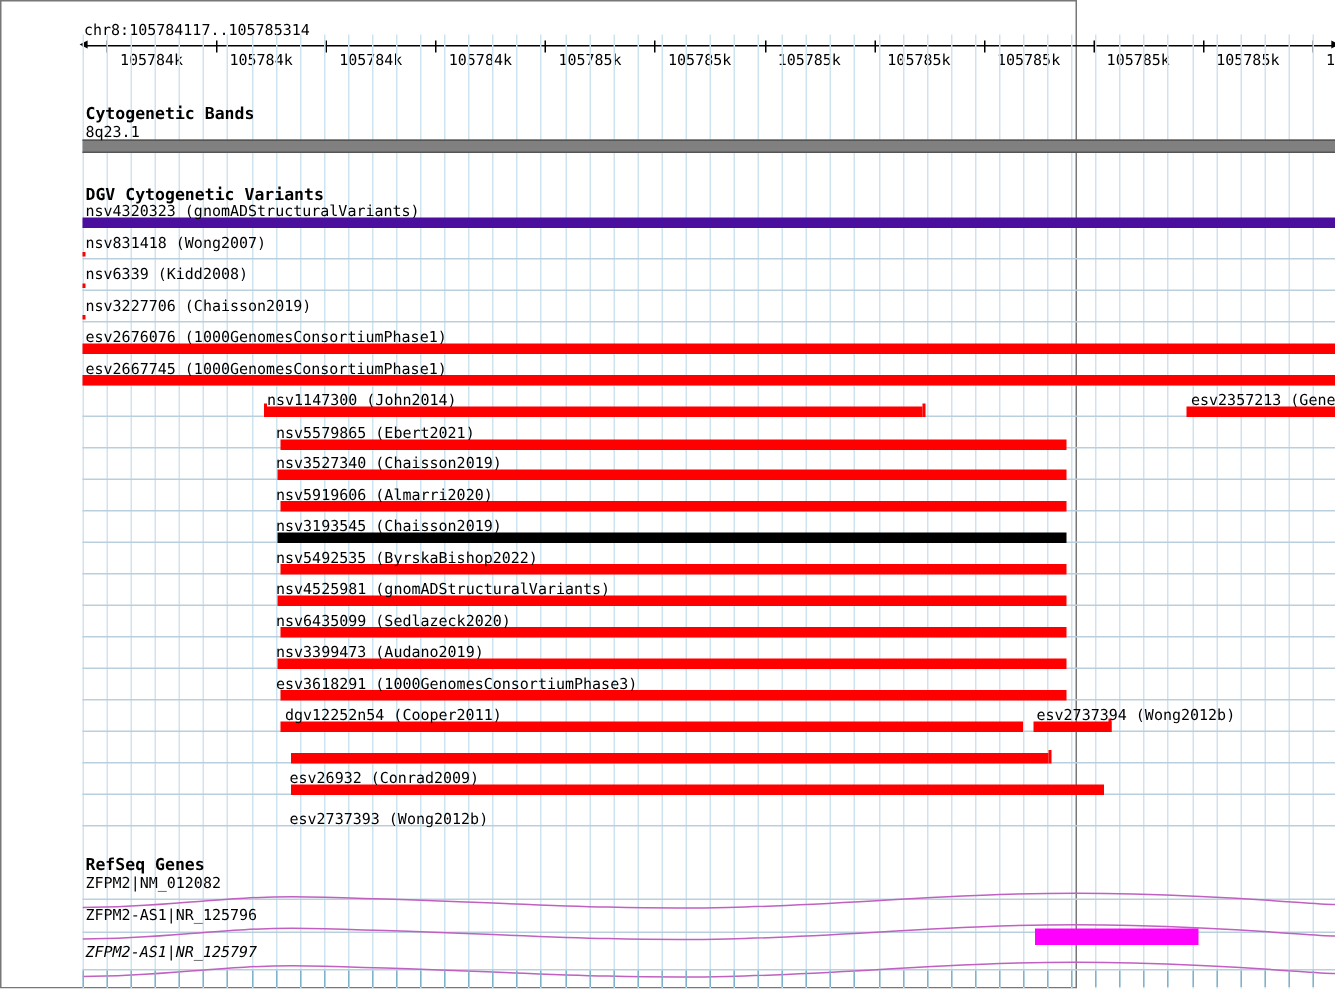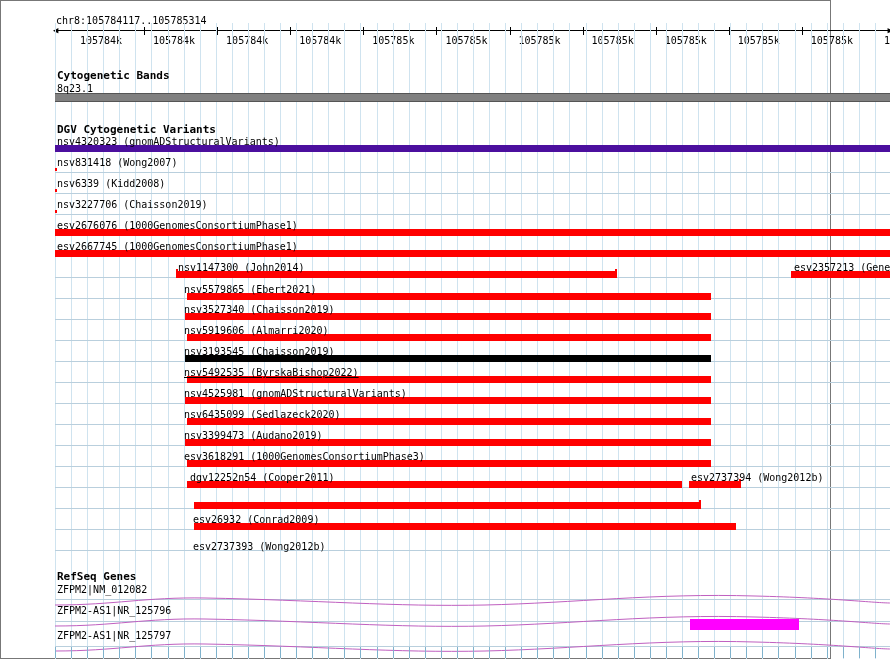--- a/index.html
+++ b/index.html
@@ -7,21 +7,21 @@
   body {
     width: 890px; height: 659px;
     background: #ffffff;
     font-family: "DejaVu Sans Mono", monospace;
     font-size: 10px;
     color: #000000;
     position: relative;
     overflow: hidden;
   }
   #frame {
-    position: absolute; left:0; top:0; width:831px; height:659px;
+    position: absolute; left:0; top:0; width:718px; height:659px;
     border: 1px solid #777;
     background: #fff;
   }
   
   .gridlayer {
     position:absolute;
     left:54px; top:22px; width:836px; height:637px;
     pointer-events:none;
   }
   .gridlayer .gl {
@@ -241,21 +241,21 @@
       <div class="row-label" style="top: 261px; left: 793px;">esv2357213 (Genes</div>
       <div class="bar" style="left: 789.68px; width: 100.32px; top: 270px; background: rgb(255, 0, 0);"></div>
       <div class="row-label" style="top: 283px; left: 183px;">nsv5579865 (Ebert2021)</div>
       <div class="bar" style="left: 186.088px; width: 524.172px; top: 292px; background: rgb(255, 0, 0);"></div>
       <div class="row-label" style="top: 303px; left: 183px;">nsv3527340 (Chaisson2019)</div>
       <div class="bar" style="left: 183.58px; width: 526.68px; top: 312px; background: rgb(255, 0, 0);"></div>
       <div class="row-label" style="top: 324px; left: 183px;">nsv5919606 (Almarri2020)</div>
       <div class="bar" style="left: 186.088px; width: 524.172px; top: 333px; background: rgb(255, 0, 0);"></div>
       <div class="row-label" style="top: 345px; left: 183px;">nsv3193545 (Chaisson2019)</div>
       <div class="bar black" style="left: 183.58px; width: 526.68px; top: 354px; background: rgb(0, 0, 0);"></div>
-      <div class="row-label" style="top: 366px; left: 183px; text-decoration: underline;">nsv5492535 (ByrskaBishop2022)</div>
+      <div class="row-label" style="top: 366px; left: 183px;">nsv5492535 (ByrskaBishop2022)</div>
       <div class="bar" style="left: 186.088px; width: 524.172px; top: 375px; background: rgb(255, 0, 0);"></div>
       <div class="row-label" style="top: 387px; left: 183px; text-align: right;">nsv4525981 (gnomADStructuralVariants)</div>
       <div class="bar" style="left: 183.58px; width: 526.68px; top: 396px; background: rgb(255, 0, 0);"></div>
       <div class="row-label" style="top: 408px; left: 183px;">nsv6435099 (Sedlazeck2020)</div>
       <div class="bar" style="left: 186.088px; width: 524.172px; top: 417px; background: rgb(255, 0, 0);"></div>
       <div class="row-label" style="top: 429px; left: 183px;">nsv3399473 (Audano2019)</div>
       <div class="bar" style="left: 183.58px; width: 526.68px; top: 438px; background: rgb(255, 0, 0);"></div>
       <div class="row-label" style="top: 450px; left: 183px;">esv3618291 (1000GenomesConsortiumPhase3)</div>
       <div class="bar" style="left: 186.088px; width: 524.172px; top: 459px; background: rgb(255, 0, 0);"></div>
       <div class="row-label" style="top: 471px; left: 189px;">dgv12252n54 (Cooper2011)</div>
@@ -278,21 +278,21 @@
       <div class="gene-line" style="top: 598px;"></div>
       <svg class="gene-curve" width="836" height="26" style="top: 586px;">
         <path d="M0,18 C60,18 90,10 150,11 C260,13 340,20 430,18 C520,16 600,6 700,9 C780,11 820,16 836,16" fill="none" stroke="#c060c0" stroke-width="1"></path>
       </svg>
       <div class="row-label" style="top: 604px; left: 56px;">ZFPM2-AS1|NR_125796</div>
       <div class="gene-line" style="top: 620px;"></div>
       <svg class="gene-curve" width="836" height="26" style="top: 607px;">
         <path d="M0,18 C60,18 90,10 150,11 C260,13 340,20 430,18 C520,16 600,6 700,9 C780,11 820,16 836,16" fill="none" stroke="#c060c0" stroke-width="1"></path>
       </svg>
       <div class="gene-exon" style="left: 689.36px; width: 108.68px; top: 618px;"></div>
-      <div class="row-label" style="top: 629px; left: 56px;">ZFPM2-AS1|NR_125797</div>
+      <div class="row-label" style="top: 629px; left: 56px; font-style: italic;">ZFPM2-AS1|NR_125797</div>
       <div class="gene-line" style="top: 645px;"></div>
       <svg class="gene-curve" width="836" height="26" style="top: 632px;">
         <path d="M0,18 C60,18 90,10 150,11 C260,13 340,20 430,18 C520,16 600,6 700,9 C780,11 820,16 836,16" fill="none" stroke="#c060c0" stroke-width="1"></path>
       </svg>
     </div>
 
   <div class="bottomstrip" id="bottomstrip">
       <div class="bt" style="left: 0px;"></div>
       <div class="bt" style="left: 16px;"></div>
       <div class="bt" style="left: 32px;"></div>

